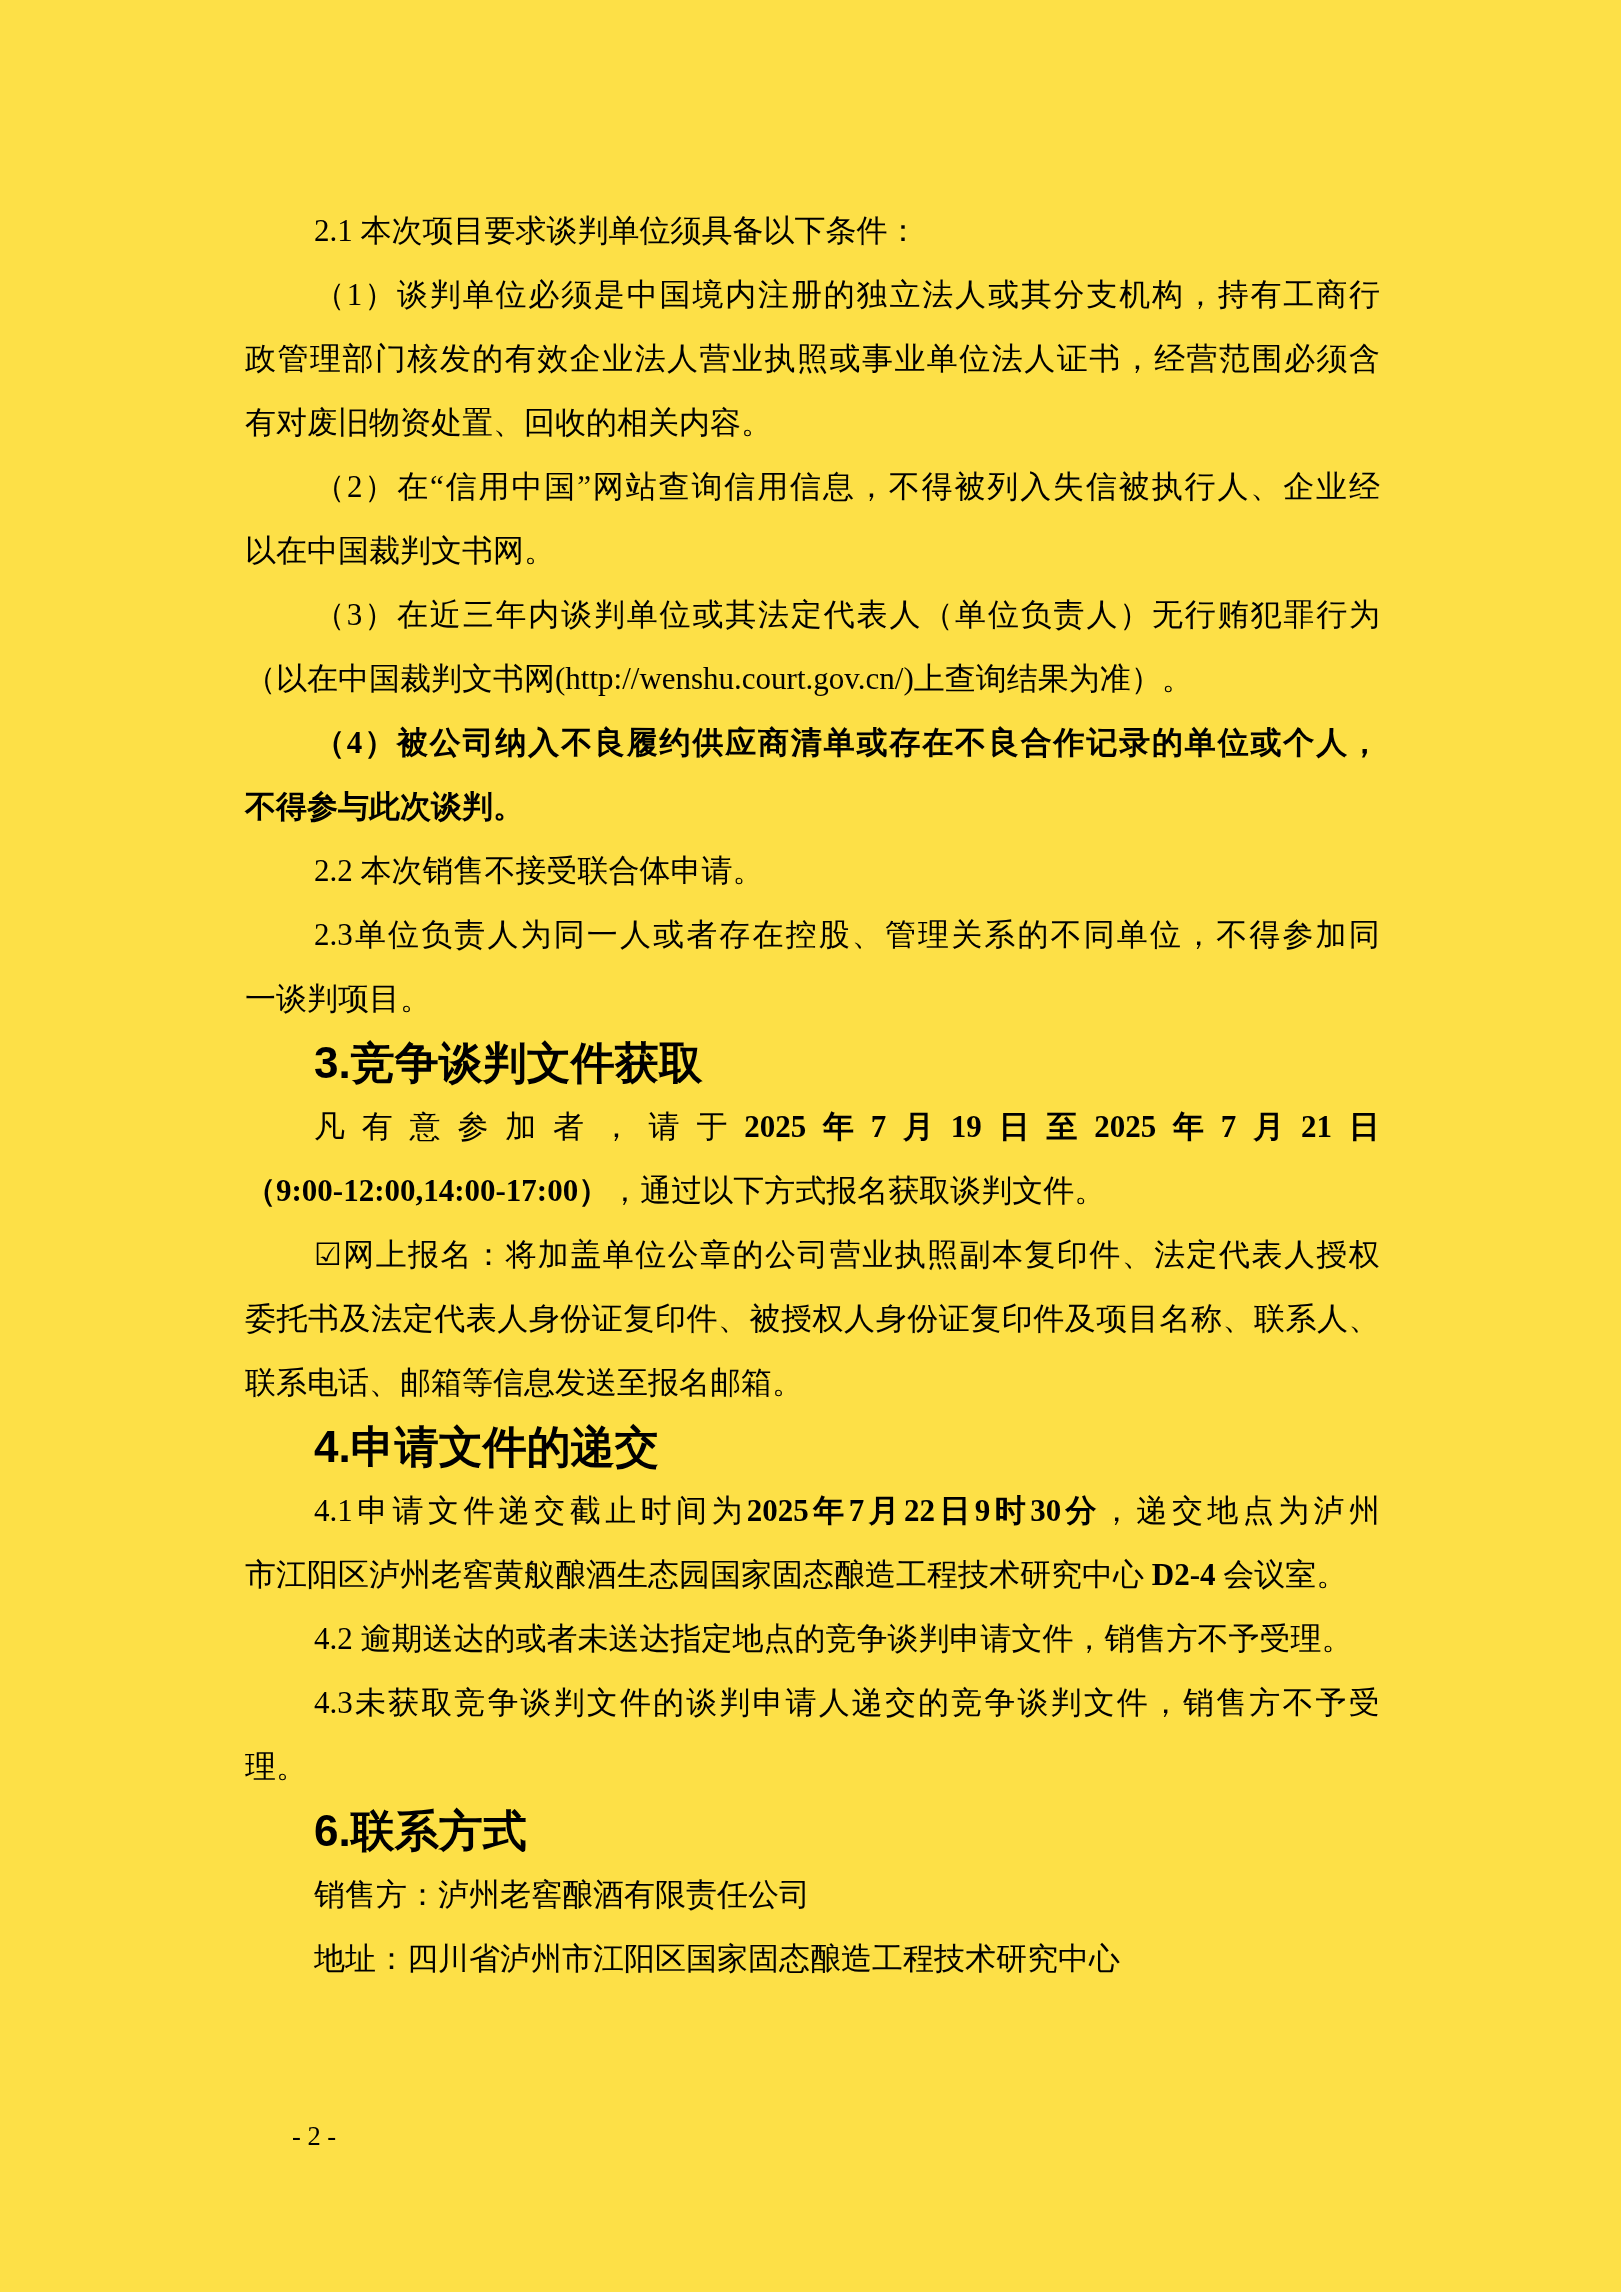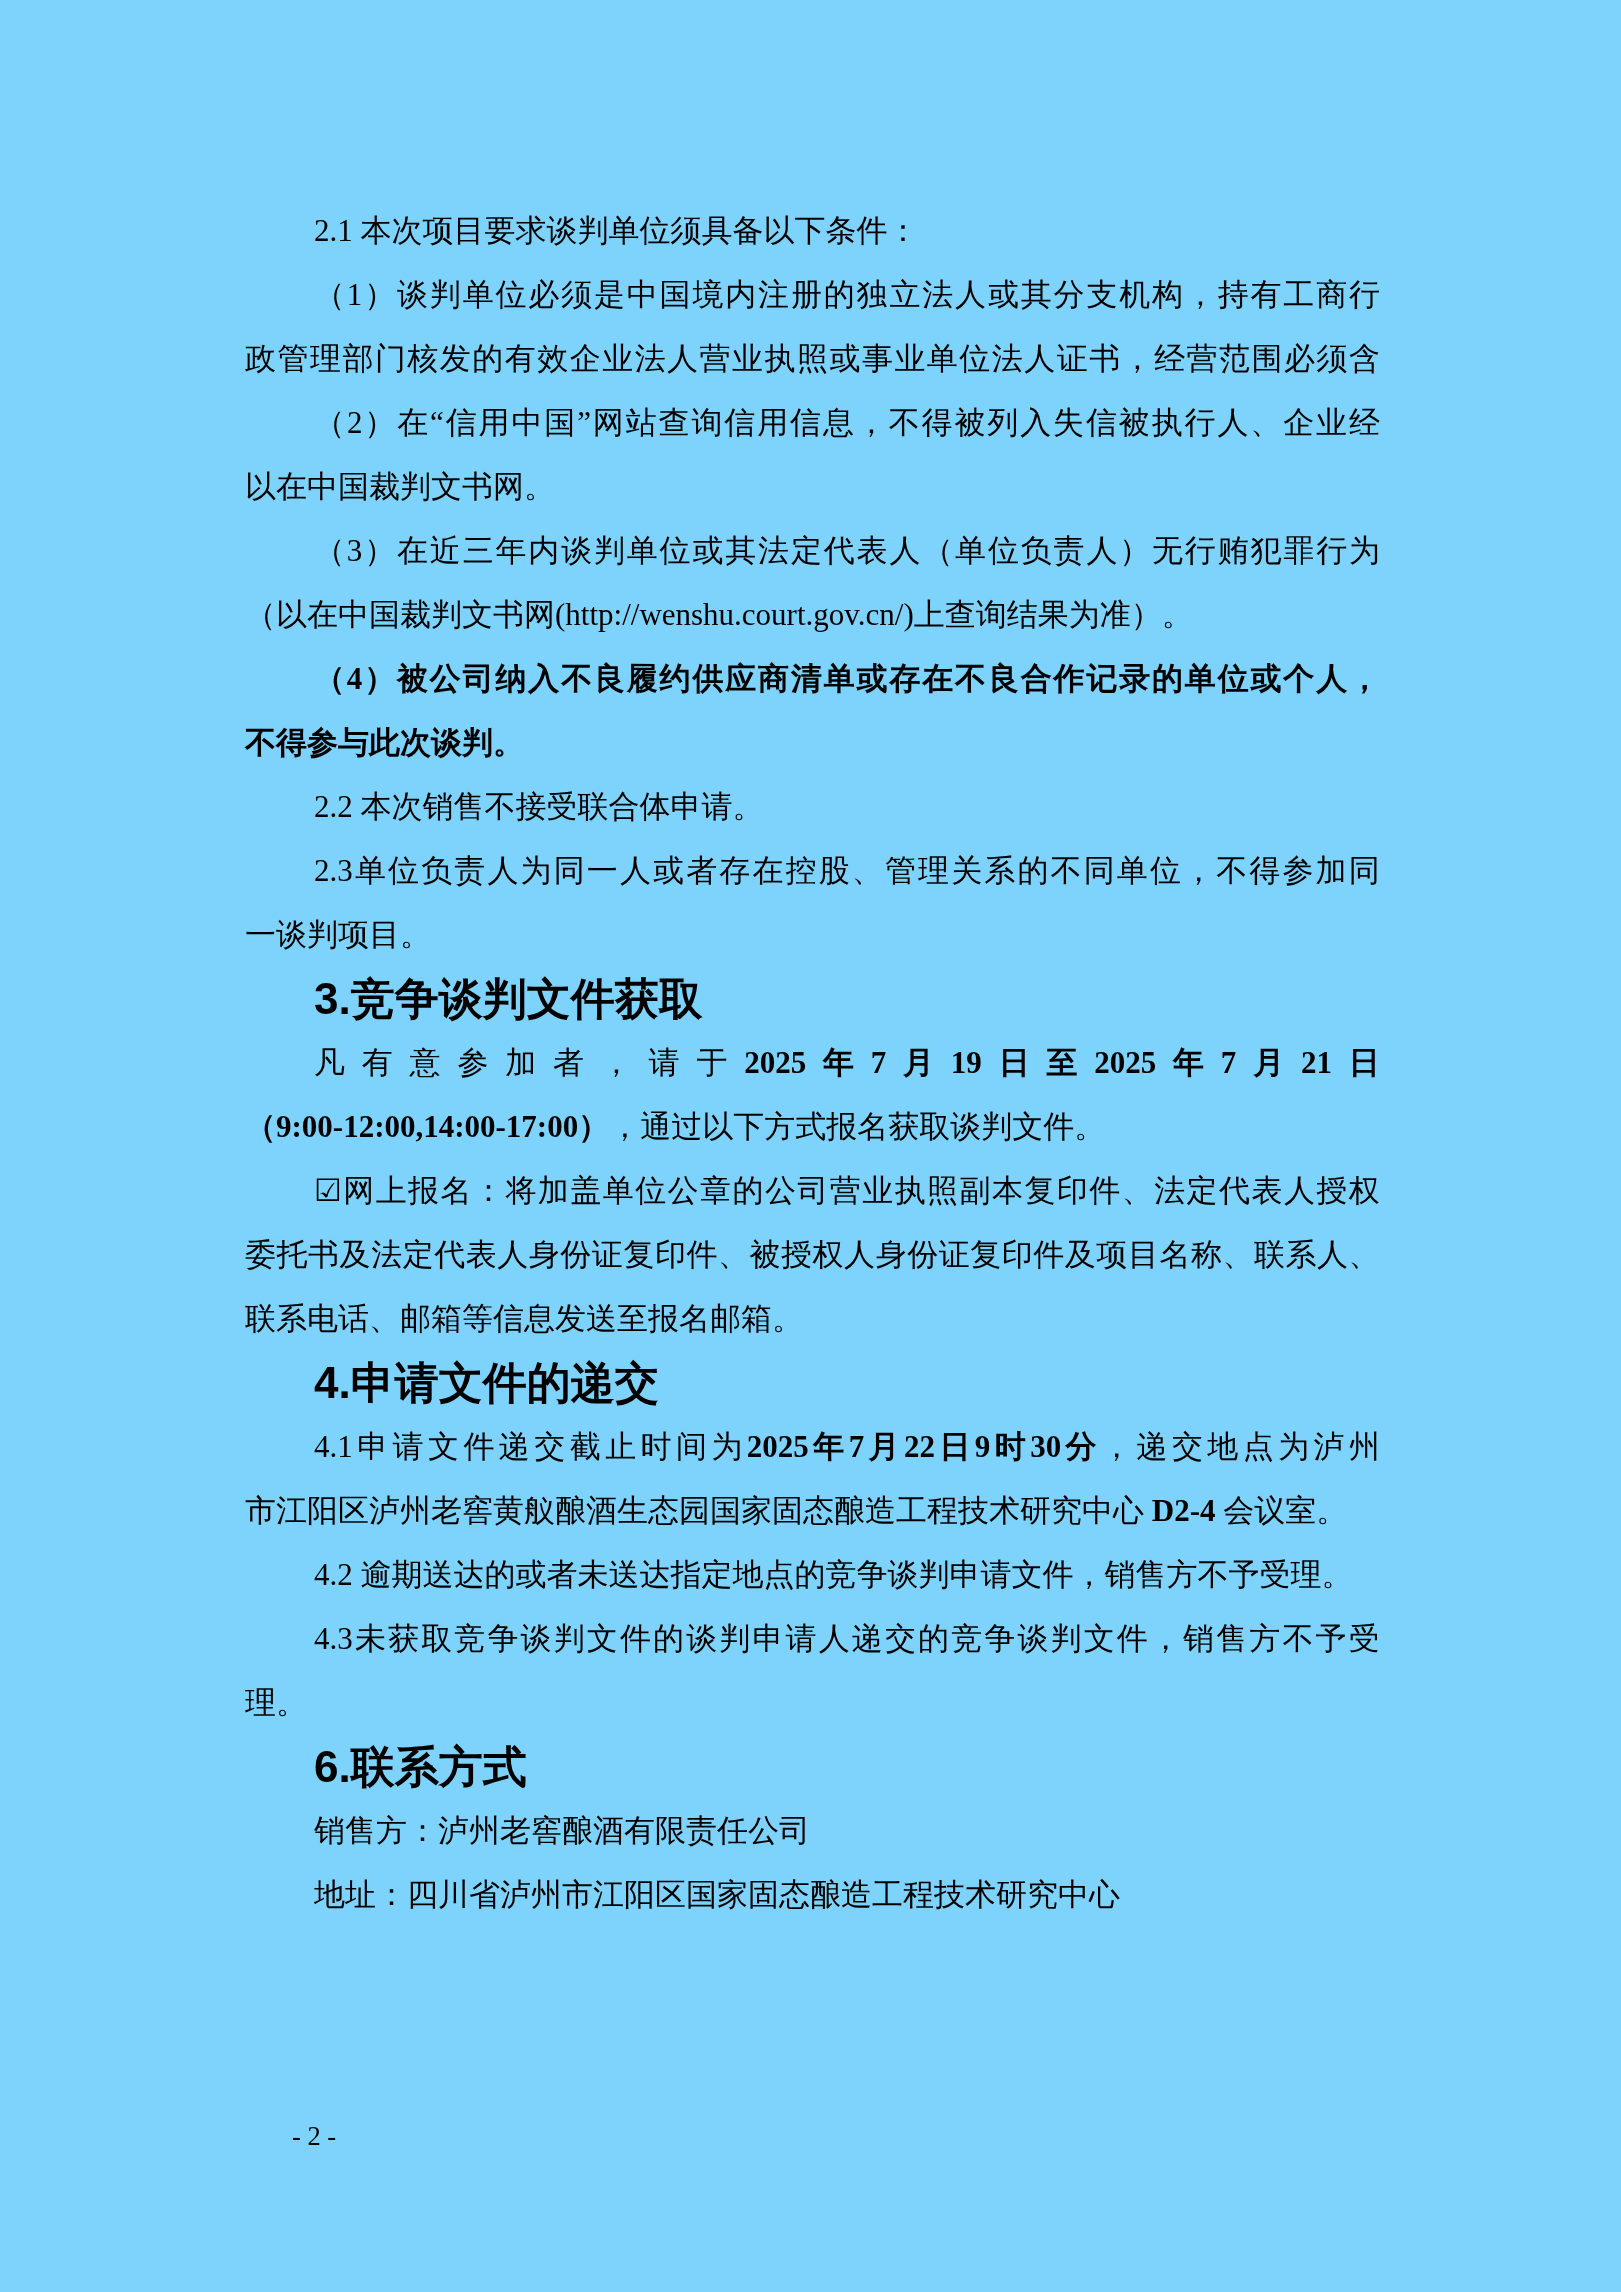--- a/index.html
+++ b/index.html
@@ -1,19 +1,19 @@
 <!DOCTYPE html>
 <html><head>
 <meta charset="utf-8">
 <style>
   html,body{margin:0;padding:0;background:#ffffff;}
   .page{
     position:relative;
     width:1621px;height:2293px;
-    background:#7dd3fc;
+    background:#fde047;
     overflow:hidden;
     color:#000000;
   }
   .docbody{
     position:absolute;
     left:245px;top:199px;
     width:1135px;
   }
   .line{
     height:64px;
@@ -116,20 +116,21 @@
         <span>书</span>
         <span>，</span>
         <span>经</span>
         <span>营</span>
         <span>范</span>
         <span>围</span>
         <span>必</span>
         <span>须</span>
         <span>含</span>
       </div>
+      <div class="line"><span>有对废旧物资处置、回收的相关内容。</span></div>
       <div class="line j ind">
         <span>（</span>
         <span>2</span>
         <span>）</span>
         <span>在</span>
         <span>“</span>
         <span>信</span>
         <span>用</span>
         <span>中</span>
         <span>国</span>

